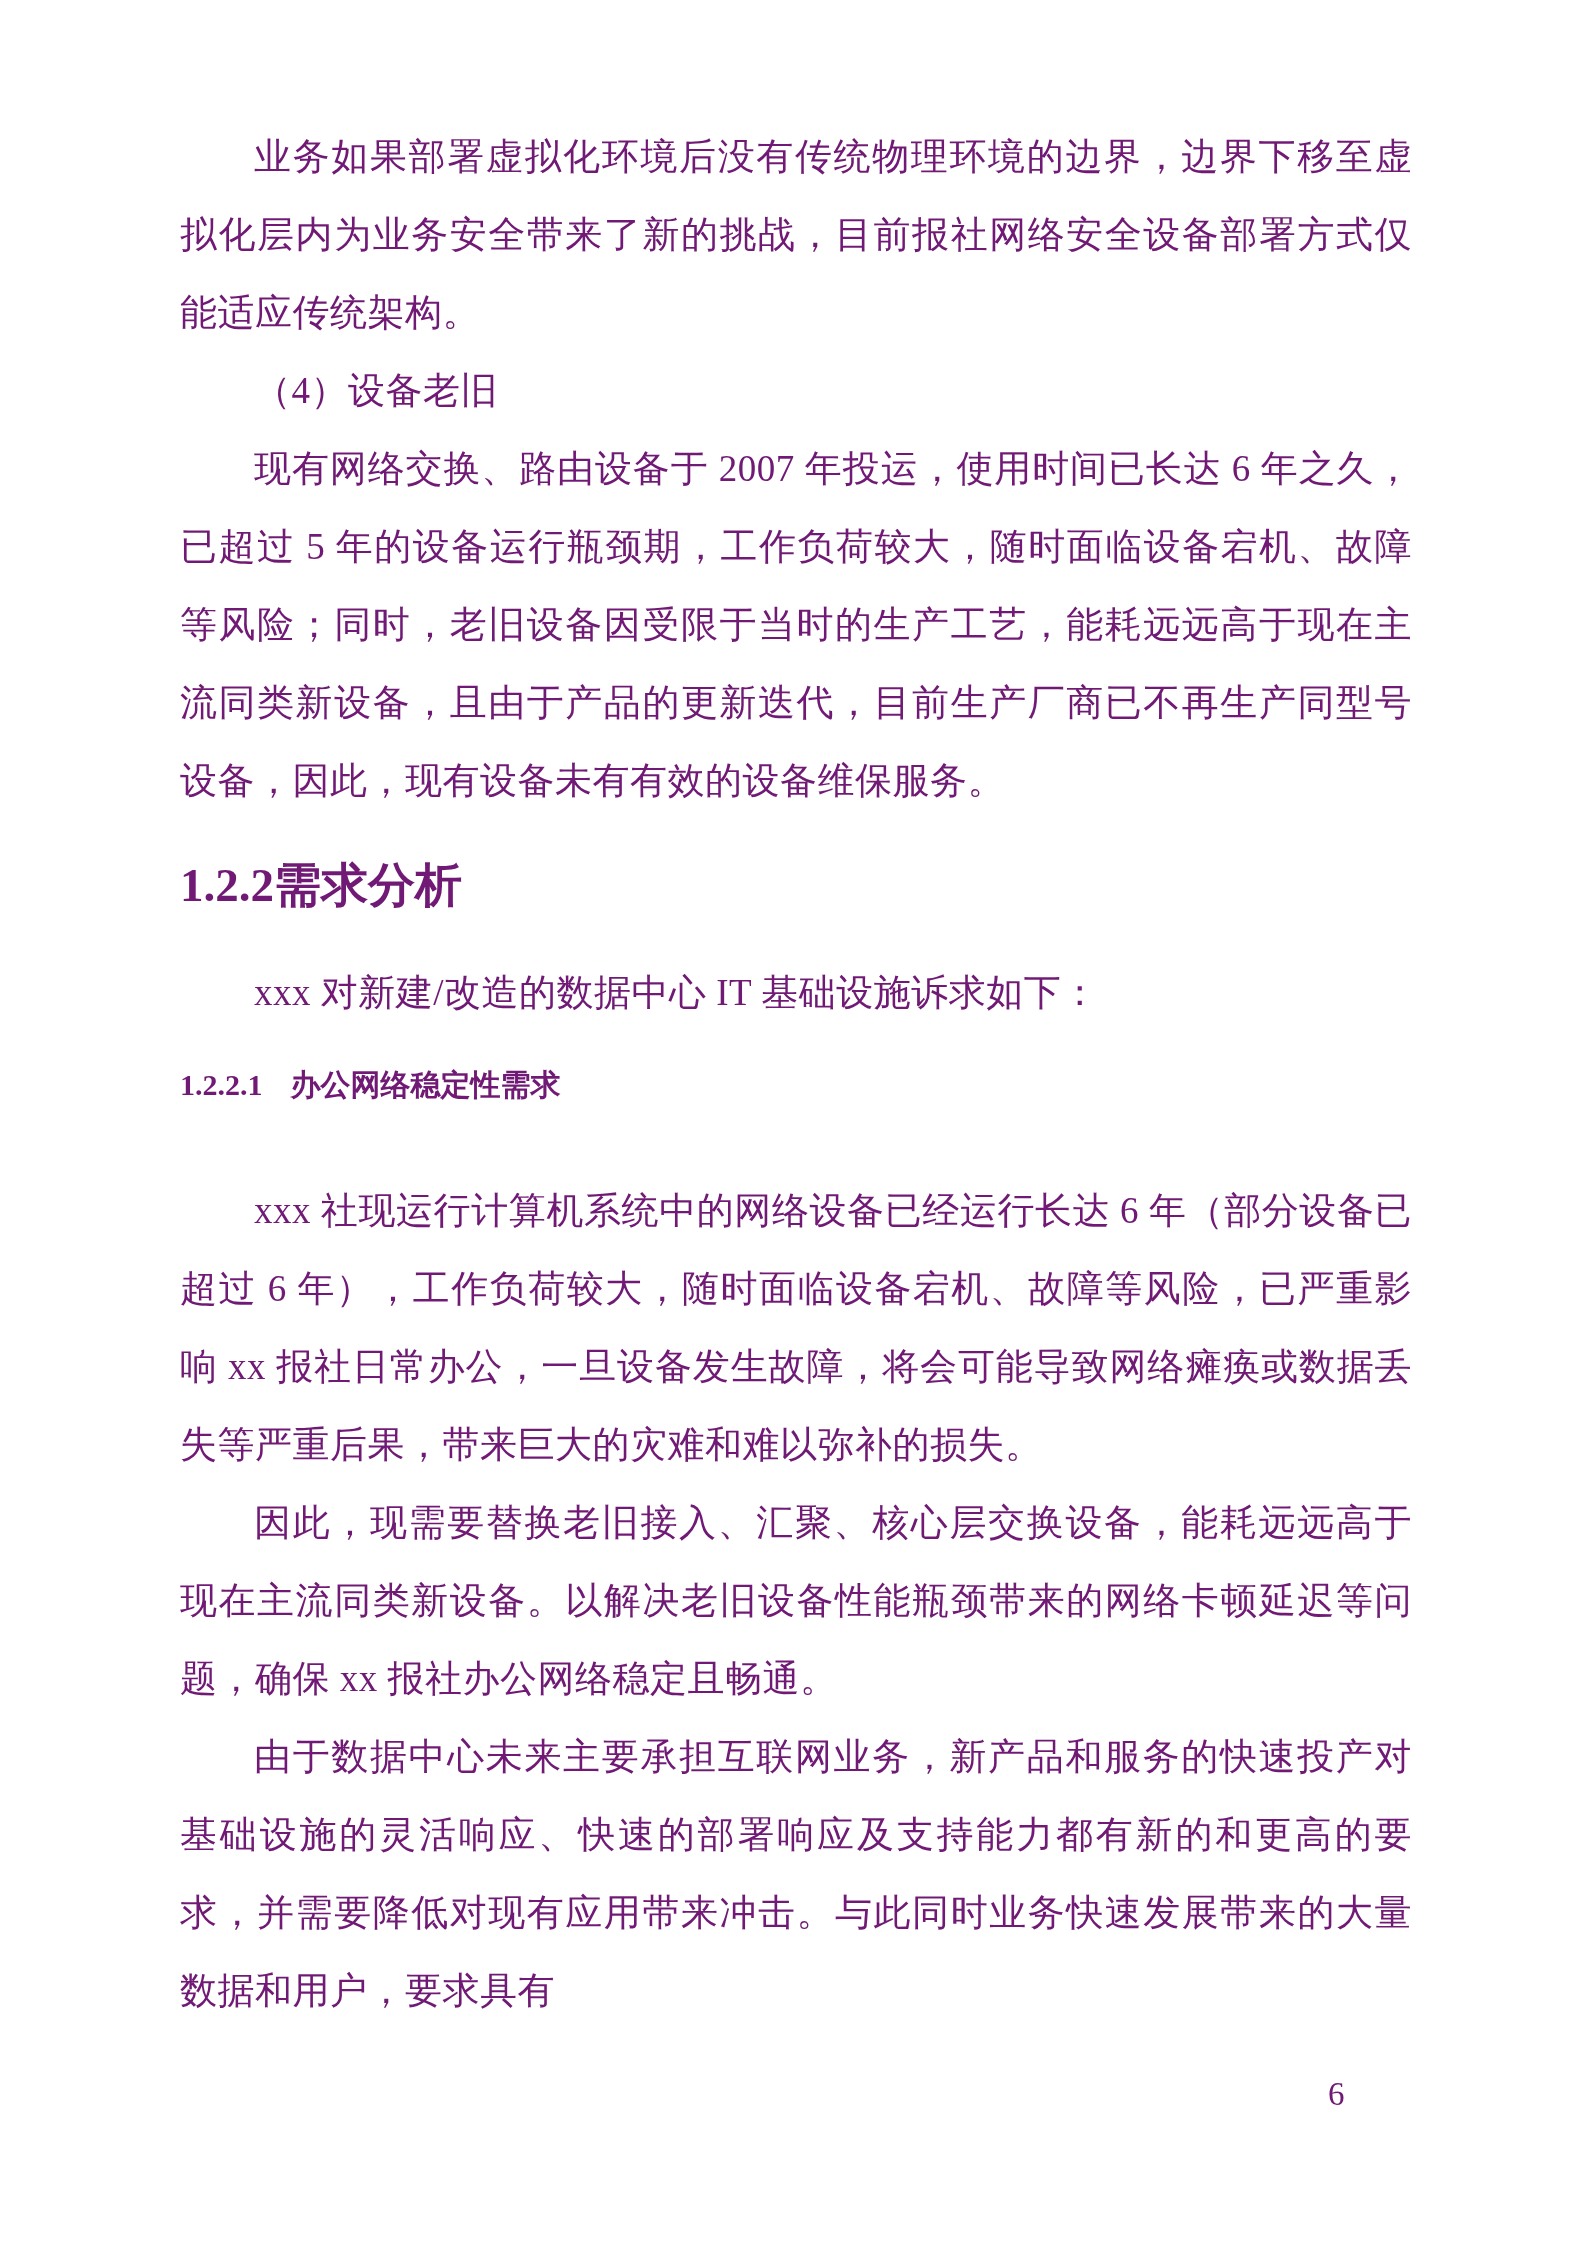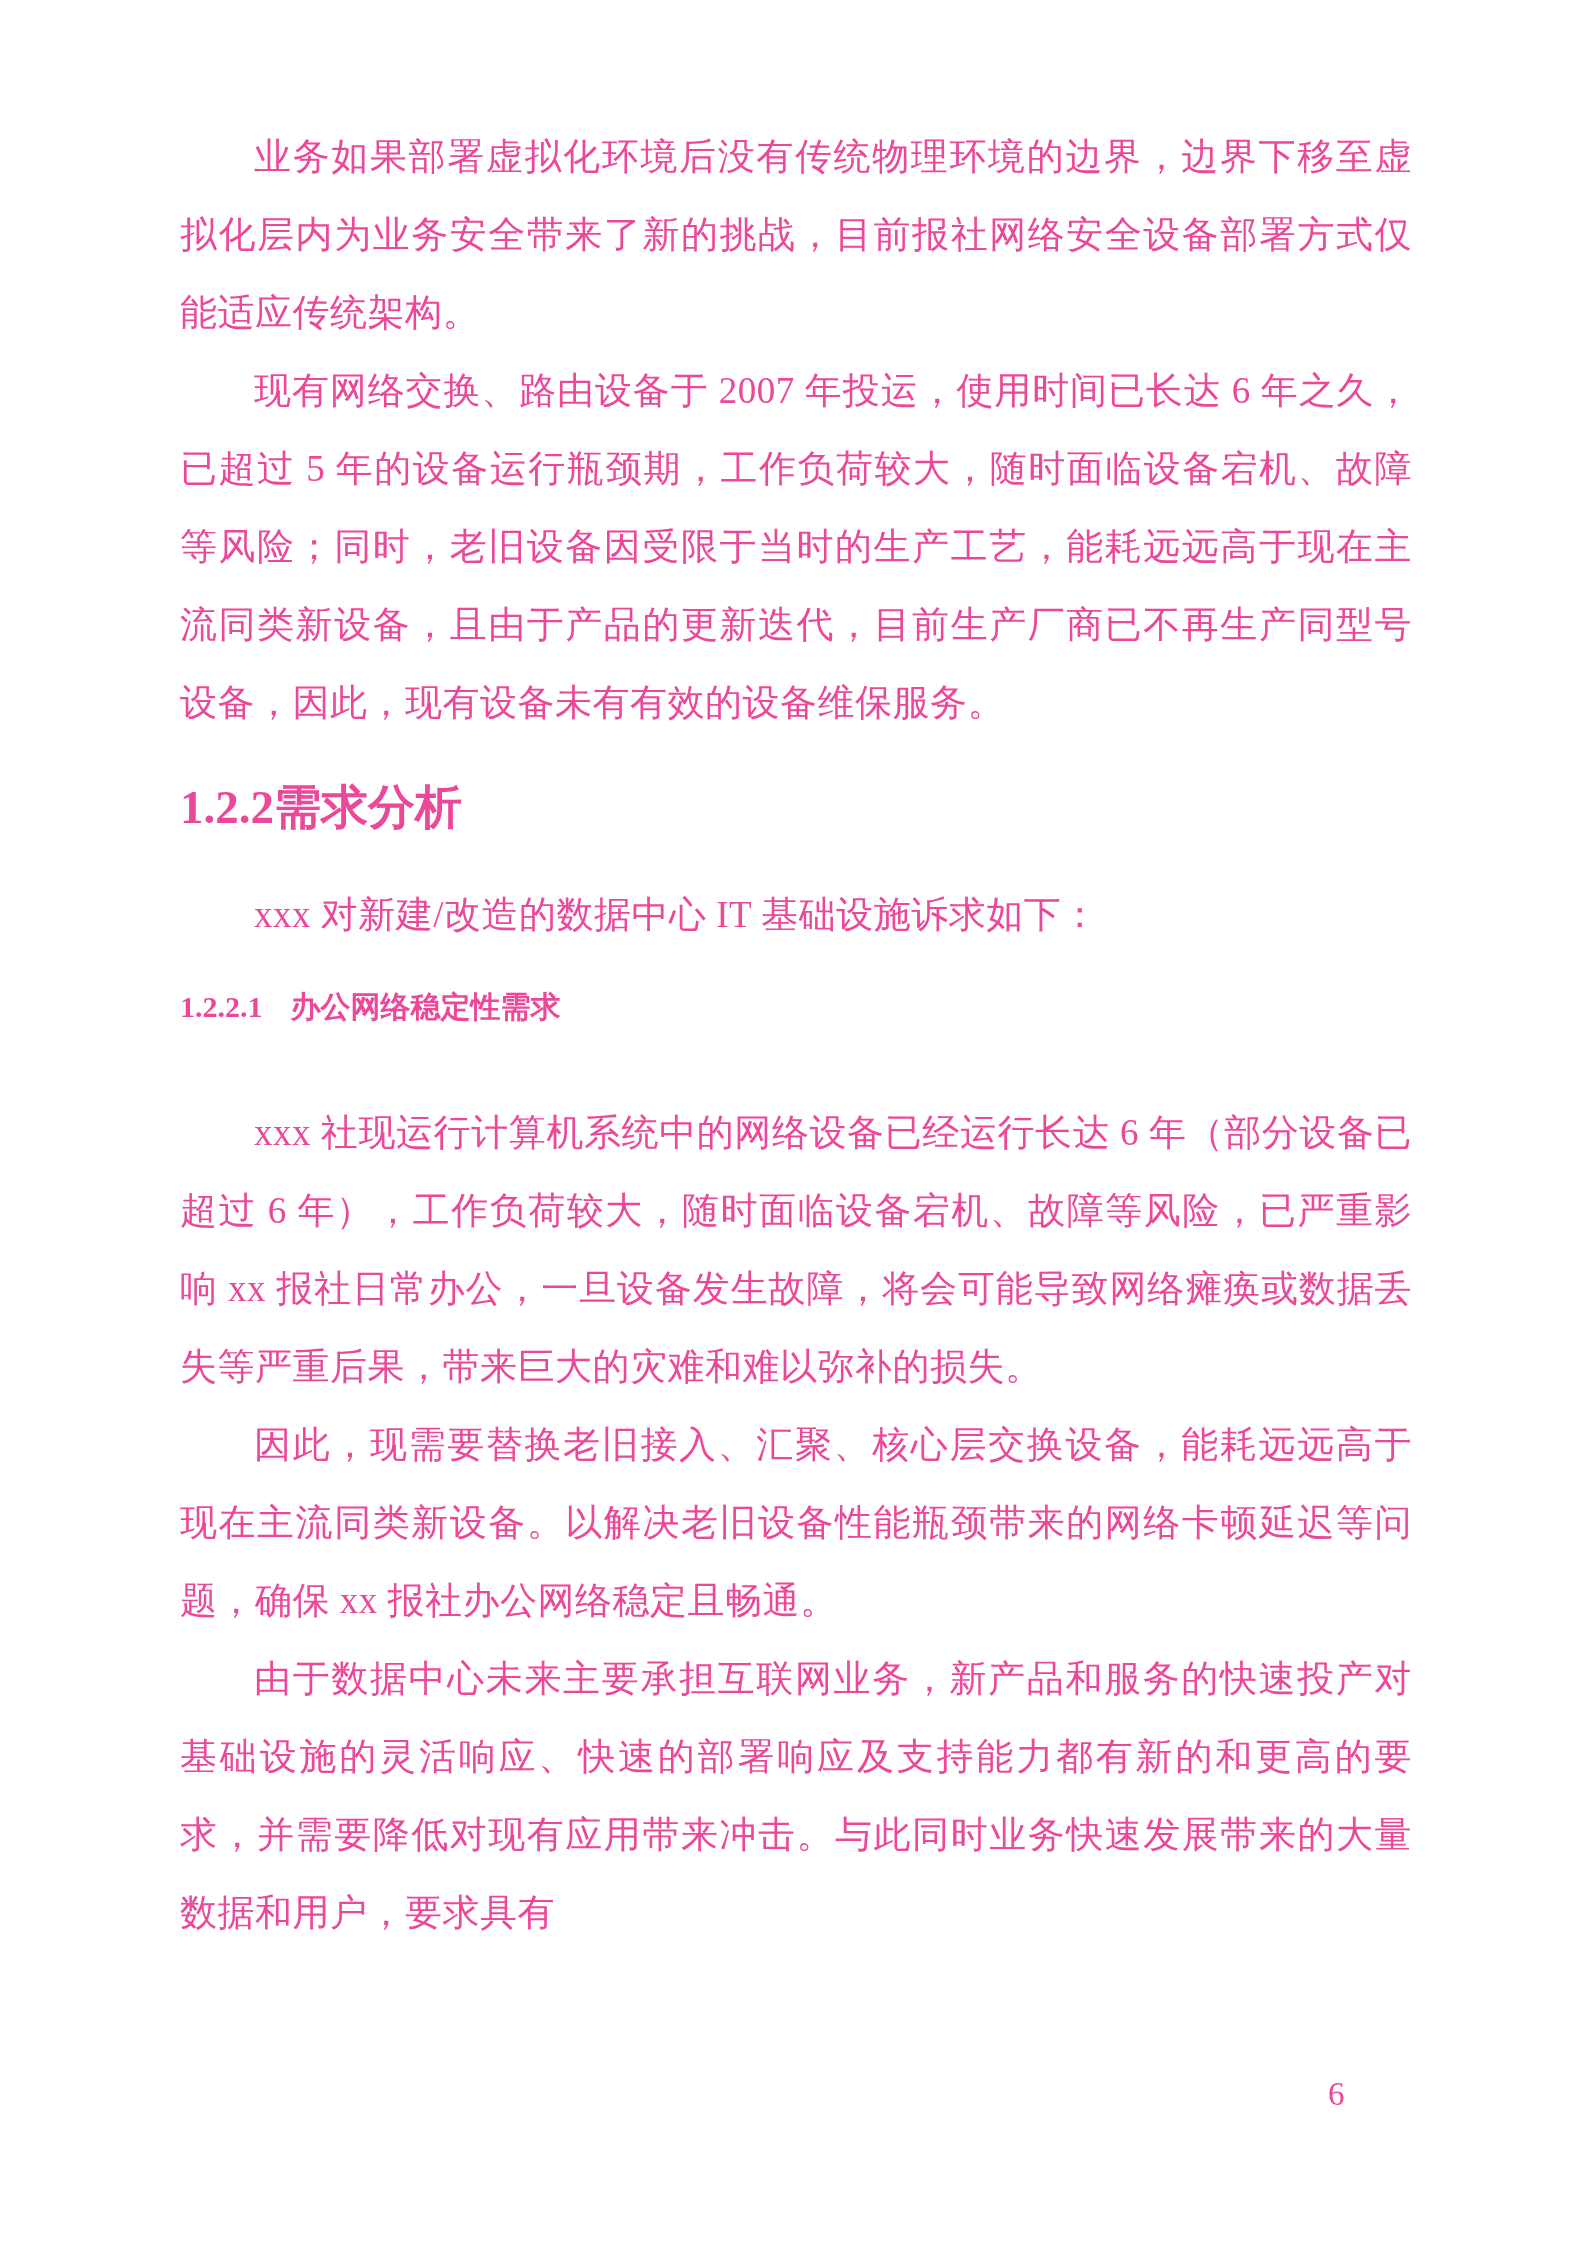--- a/index.html
+++ b/index.html
@@ -5,21 +5,21 @@
   html, body {
     margin: 0;
     padding: 0;
     background: #ffffff;
   }
   .page {
     position: relative;
     width: 1586px;
     height: 2245px;
     background: #ffffff;
-    color: #ec4899;
+    color: #701a75;
     font-family: "Liberation Serif", "DejaVu Serif", serif;
     overflow: hidden;
   }
   .content {
     position: absolute;
     top: 118px;
     left: 180px;
     width: 1232px;
   }
   p.body {
@@ -57,20 +57,21 @@
     font-family: "Liberation Serif", "DejaVu Serif", serif;
   }
 </style>
 </head>
 <body>
 
 <div class="page">
   <div class="content">
 
   <p class="body">业务如果部署虚拟化环境后没有传统物理环境的边界，边界下移至虚拟化层内为业务安全带来了新的挑战，目前报社网络安全设备部署方式仅能适应传统架构。</p>
+      <p class="body">（4）设备老旧</p>
       <p class="body">现有网络交换、路由设备于 2007 年投运，使用时间已长达 6 年之久，已超过 5 年的设备运行瓶颈期，工作负荷较大，随时面临设备宕机、故障等风险；同时，老旧设备因受限于当时的生产工艺，能耗远远高于现在主流同类新设备，且由于产品的更新迭代，目前生产厂商已不再生产同型号设备，因此，现有设备未有有效的设备维保服务。</p>
       <div class="h2"><span class="hnum">1.2.2</span><span class="htitle">需求分析</span></div>
       <p class="body">xxx 对新建/改造的数据中心 IT 基础设施诉求如下：</p>
       <div class="h3"><span class="hnum">1.2.2.1</span><span class="htitle">办公网络稳定性需求</span></div>
       <p class="body">xxx 社现运行计算机系统中的网络设备已经运行长达 6 年（部分设备已超过 6 年），工作负荷较大，随时面临设备宕机、故障等风险，已严重影响 xx 报社日常办公，一旦设备发生故障，将会可能导致网络瘫痪或数据丢失等严重后果，带来巨大的灾难和难以弥补的损失。</p>
       <p class="body">因此，现需要替换老旧接入、汇聚、核心层交换设备，能耗远远高于现在主流同类新设备。以解决老旧设备性能瓶颈带来的网络卡顿延迟等问题，确保 xx 报社办公网络稳定且畅通。</p>
       <p class="body">由于数据中心未来主要承担互联网业务，新产品和服务的快速投产对基础设施的灵活响应、快速的部署响应及支持能力都有新的和更高的要求，并需要降低对现有应用带来冲击。与此同时业务快速发展带来的大量数据和用户，要求具有</p>
     </div>
   <div class="page-number">6</div>
 </div>

